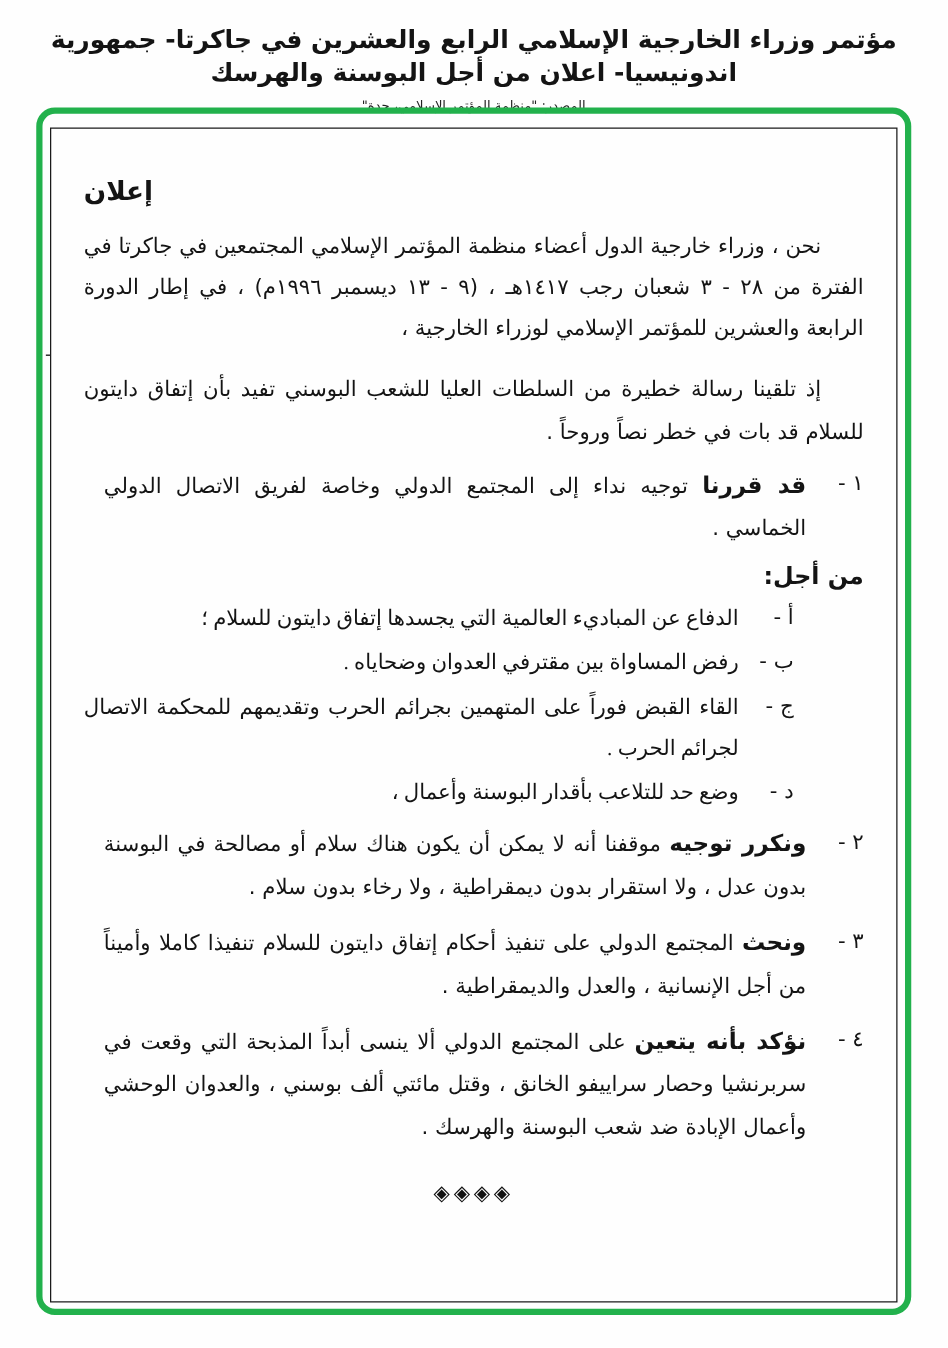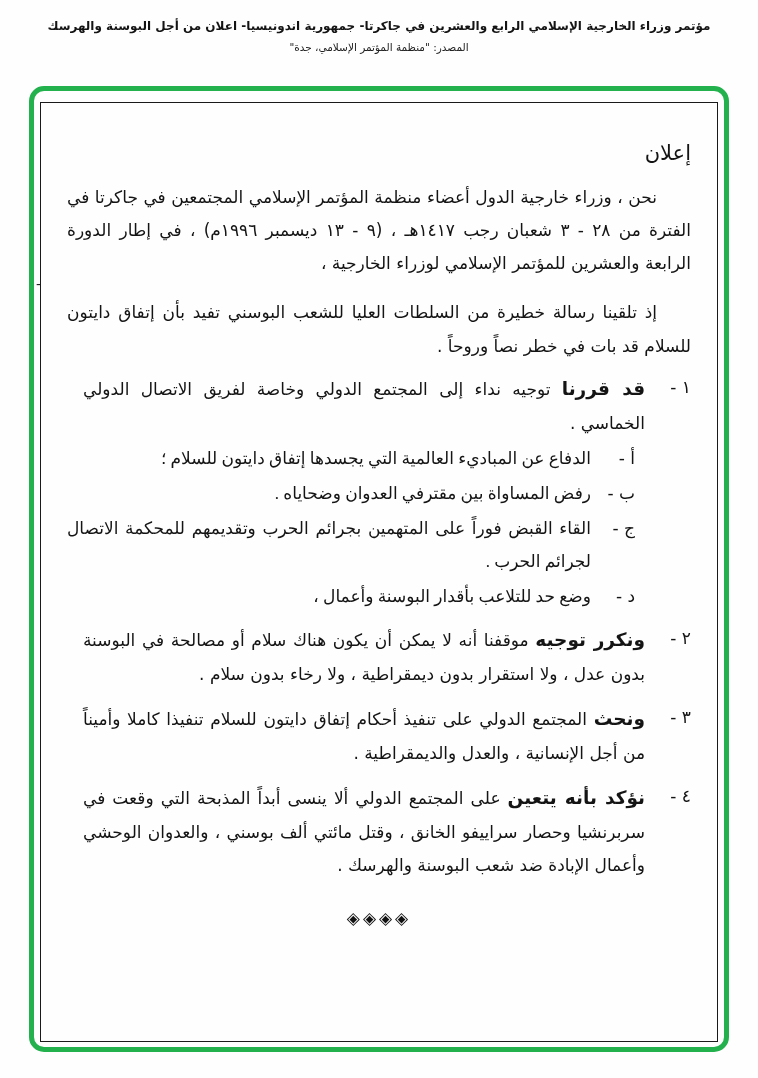--- a/index.html
+++ b/index.html
@@ -8,21 +8,21 @@
     position: relative;
     width: 758px;
     height: 1078px;
     background: #fefefe;
     overflow: hidden;
     font-family: "DejaVu Sans", sans-serif;
     color: #141414;
     direction: rtl;
   }
   .header { padding-top: 18px; text-align: center; direction: rtl; }
-  .header-title { font-size: 12px; font-weight: 700; line-height: 1.35; padding: 0 10px; }
+  .header-title { font-size: 20px; font-weight: 700; line-height: 1.35; padding: 0 10px; }
   .header-source { font-size: 10.5px; margin-top: 7px; color: #222; }
 
   .green-frame {
     position: absolute;
     left: 29px; top: 86px;
     width: 700px; height: 966px;
     border: 5px solid #22b14c;
     border-radius: 15px;
   }
   .inner-frame {
@@ -30,23 +30,23 @@
     left: 6px; right: 6px; top: 11px; bottom: 5px;
     border: 1.5px solid #1a1a1a;
   }
   .doc {
     position: absolute; inset: 0;
     padding: 16px 26px 0 26px;
     direction: rtl;
   }
   .doc-title {
     margin-top: 22px;
-    text-align: right;
+    text-align: left;
     font-size: 21px;
-    font-weight: 400;
+    font-weight: 700;
   }
   .doc-subtitle {
     margin-top: 13px;
     text-align: center;
     font-size: 22.5px;
     font-weight: 700;
     letter-spacing: 0.5px;
   }
   .para {
     font-size: 17px;
@@ -118,20 +118,21 @@
         <p class="para indent">إذ تلقينا رسالة خطيرة من السلطات العليا للشعب البوسني تفيد بأن إتفاق دايتون للسلام قد بات في خطر نصاً وروحاً .</p>
 
         <div class="item">
           <span class="marker">١ -</span>
           <div class="itext">
             <span class="lead">قد قررنا</span>
             <span>توجيه نداء إلى المجتمع الدولي وخاصة لفريق الاتصال الدولي الخماسي .</span>
           </div>
         </div>
 
+        <div class="subheading">من أجل:</div>
 
         <div class="subitem">
           <span class="smarker">أ -</span>
           <div class="stext">الدفاع عن المباديء العالمية التي يجسدها إتفاق دايتون للسلام ؛</div>
         </div>
         <div class="subitem">
           <span class="smarker">ب -</span>
           <div class="stext">رفض المساواة بين مقترفي العدوان وضحاياه .</div>
         </div>
         <div class="subitem">

